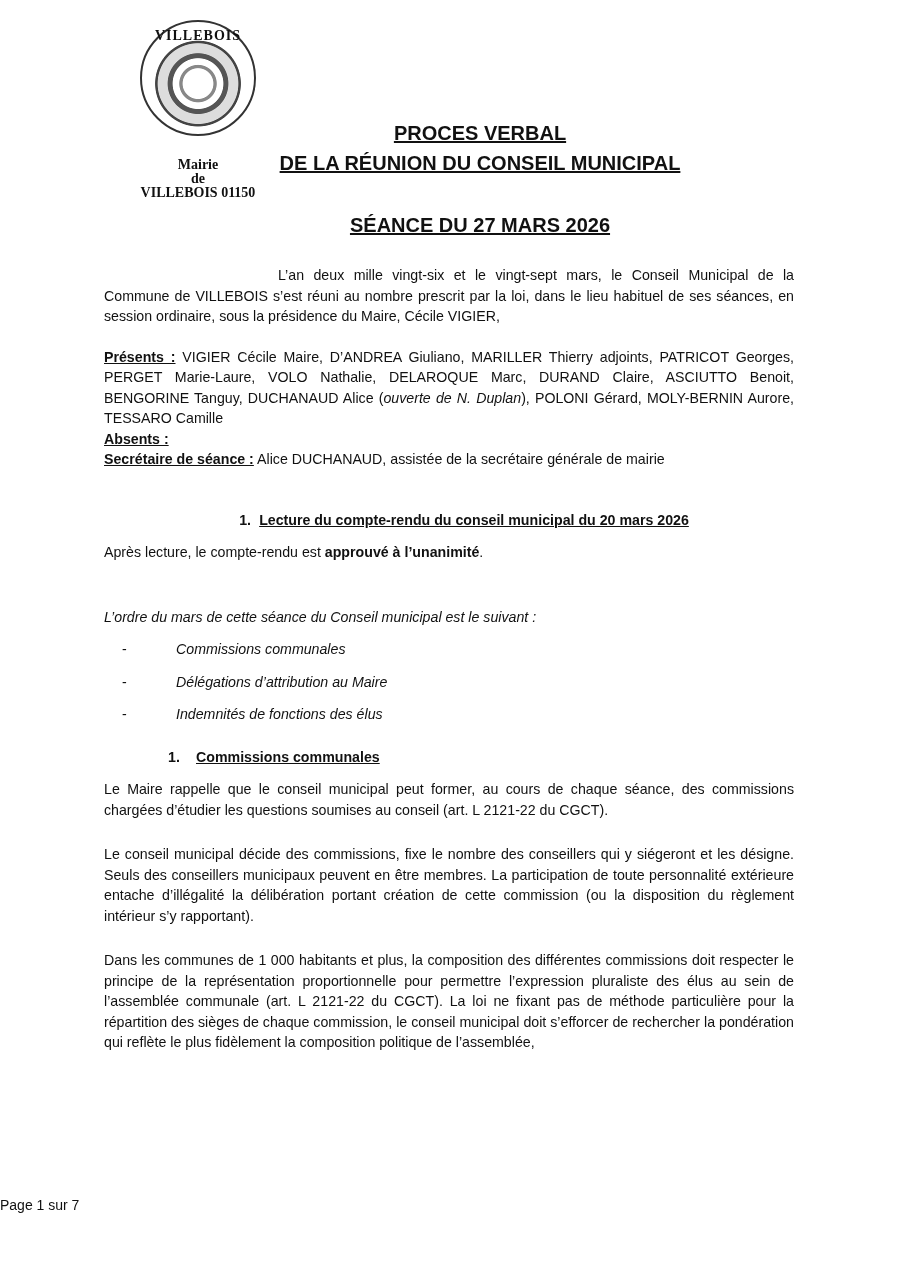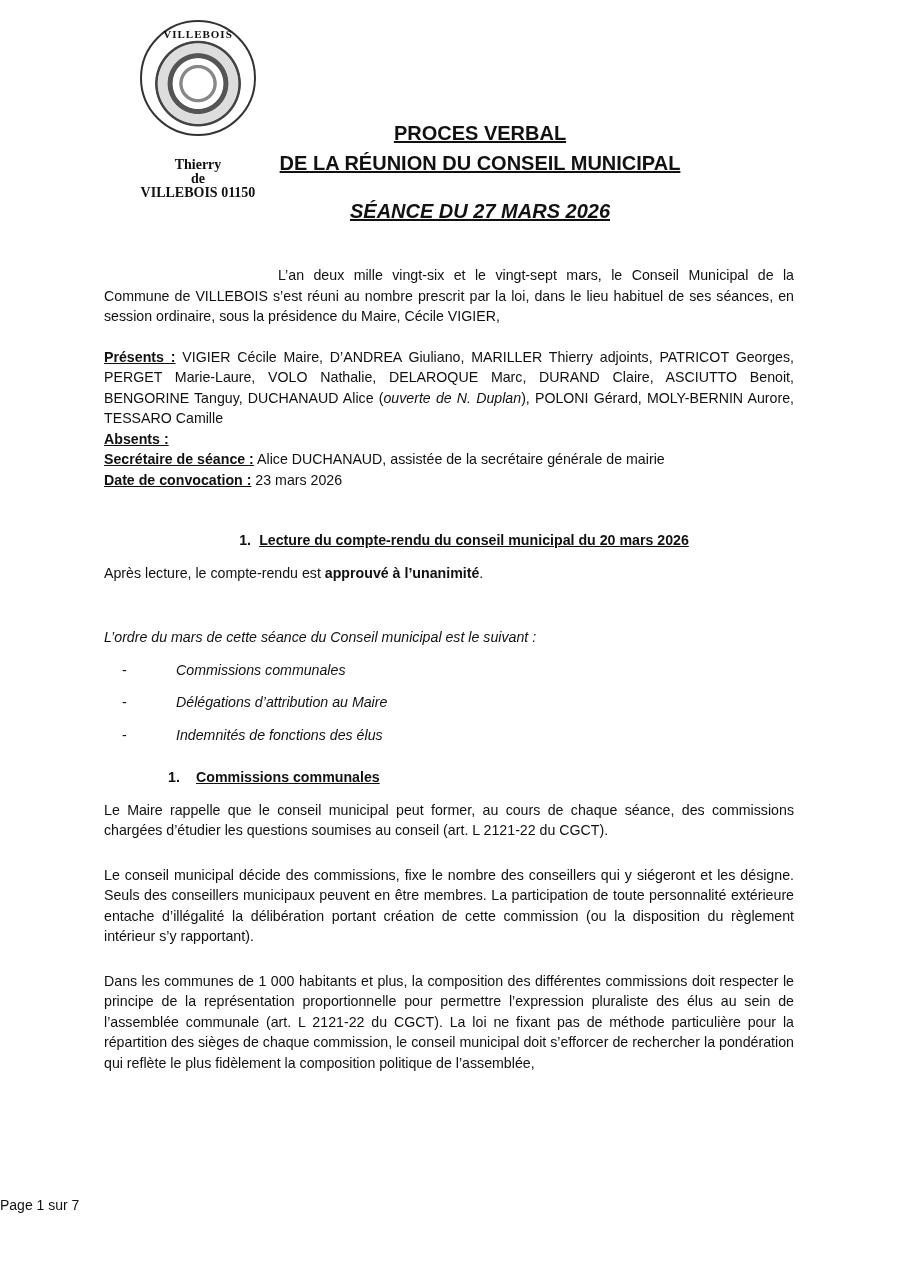--- a/index.html
+++ b/index.html
@@ -8,31 +8,31 @@
       font-family: "Liberation Sans", sans-serif; color: #111;
     }
     .logo-block { position: absolute; left: 128px; top: 20px; width: 140px; text-align: center; }
     .seal {
       width: 112px; height: 112px; margin: 0 auto; border-radius: 50%;
       background: radial-gradient(circle at 50% 55%, #fff 0 18%, #888 19% 22%, #fff 23% 30%, #555 31% 36%, #ddd 37% 48%, #444 49% 51%, #fff 52%);
       border: 2px solid #333; position: relative;
     }
     .seal-text {
       position: absolute; top: 6px; left: 0; right: 0; text-align: center;
-      font-family: "Liberation Serif", serif; font-size: 11px; font-weight: bold; letter-spacing: 1px;
+      font-family: "Liberation Serif", serif; font-size: 14px; font-weight: bold; letter-spacing: 1px;
     }
     .mairie {
       font-family: "Liberation Serif", serif; font-weight: bold; font-size: 14px; line-height: 14px; margin-top: 22px;
     }
     .mairie div { text-align: center; }
     .titles { position: absolute; left: 270px; top: 118px; width: 420px; text-align: center; }
     .titles .t {
       font-weight: bold; font-size: 20px; text-decoration: underline; line-height: 30px;
     }
-    .titles .t3 { margin-top: 18px; font-style: italic; }
+    .titles .t3 { margin-top: 32px; }
     .body { position: absolute; left: 104px; top: 265px; width: 690px; font-size: 14.2px; line-height: 20.5px; }
     p { margin: 0; text-align: justify; }
     .intro { text-indent: 174px; }
     .u { text-decoration: underline; font-weight: bold; }
     .mt20 { margin-top: 20px; }
     .mt40 { margin-top: 40px; }
     .mt24 { margin-top: 24px; }
     .heading { font-weight: bold; }
     .heading .num { display: inline-block; width: 28px; }
     .heading .lbl { text-decoration: underline; }
@@ -46,21 +46,21 @@
     .i { font-style: italic; }
   </style>
 </head>
 <body>
 
 <div class="logo-block">
   <div class="seal">
     <div class="seal-text">VILLEBOIS</div>
   </div>
   <div class="mairie">
-    <div>Thierry</div>
+    <div>Mairie</div>
     <div>de</div>
     <div>VILLEBOIS 01150</div>
   </div>
 </div>
 
 <div class="titles">
   <div class="t">PROCES VERBAL</div>
   <div class="t">DE LA RÉUNION DU CONSEIL MUNICIPAL</div>
   <div class="t t3">SÉANCE DU 27 MARS 2026</div>
 </div>
@@ -68,21 +68,20 @@
 <div class="body">
   <p class="intro">L’an deux mille vingt-six et le vingt-sept mars, le Conseil Municipal de la Commune de VILLEBOIS s’est réuni au nombre prescrit par la loi, dans le lieu habituel de ses séances, en session ordinaire, sous la présidence du Maire, Cécile VIGIER,</p>
 
   <p class="mt20"><span class="u">Présents :</span><span> VIGIER Cécile Maire, D’ANDREA Giuliano, MARILLER Thierry adjoints, PATRICOT Georges, PERGET Marie-Laure, VOLO Nathalie, DELAROQUE Marc, DURAND Claire, ASCIUTTO Benoit, BENGORINE Tanguy, DUCHANAUD Alice (</span><span class="i">ouverte de N. Duplan</span><span>), POLONI Gérard, MOLY-BERNIN Aurore, TESSARO Camille</span></p>
 
 
   <p><span class="u">Absents :</span></p>
 
   <p><span class="u">Secrétaire de séance :</span><span> Alice DUCHANAUD, assistée de la secrétaire générale de mairie</span></p>
 
-  <p><span class="u">Date de convocation :</span><span> 23 mars 2026</span></p>
 
 
   <div class="heading h1 mt40">
     <span class="num">1.</span><span class="lbl">Lecture du compte-rendu du conseil municipal du 20 mars 2026</span>
   </div>
   <p style="margin-top:12px"><span>Après lecture, le compte-rendu est </span><span class="b">approuvé à l’unanimité</span><span>.</span></p>
 
   <p class="i mt40" style="margin-top:44px">L’ordre du mars de cette séance du Conseil municipal est le suivant :</p>
   <ul class="agenda-list">
     <li><span class="dash">-</span><span>Commissions communales</span></li>

